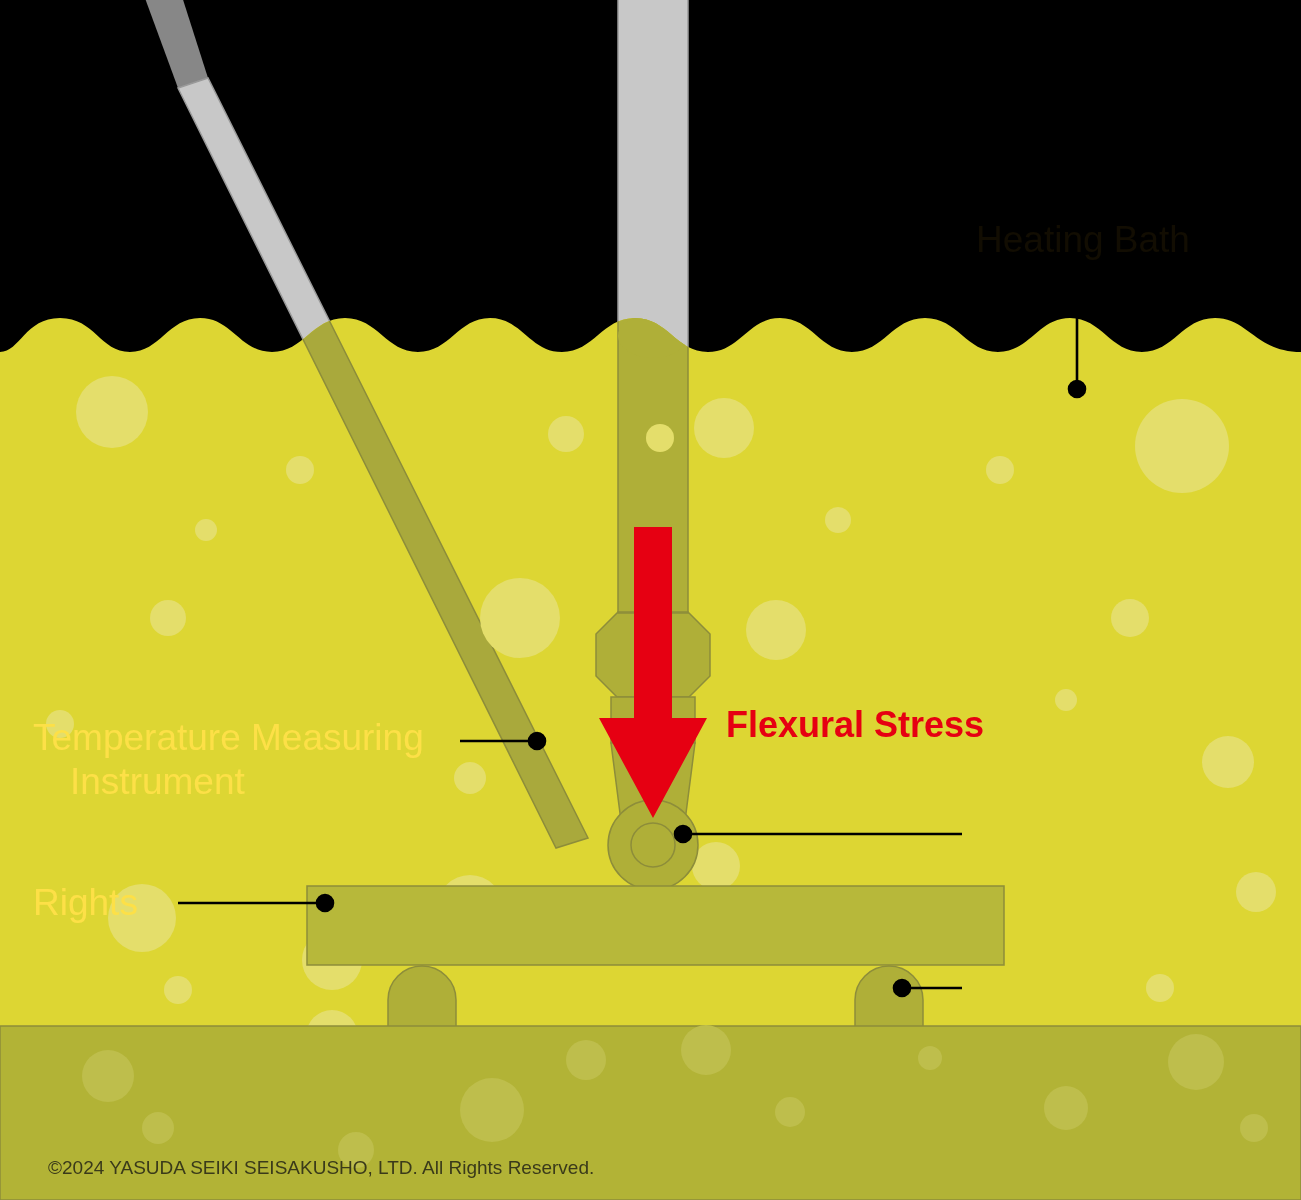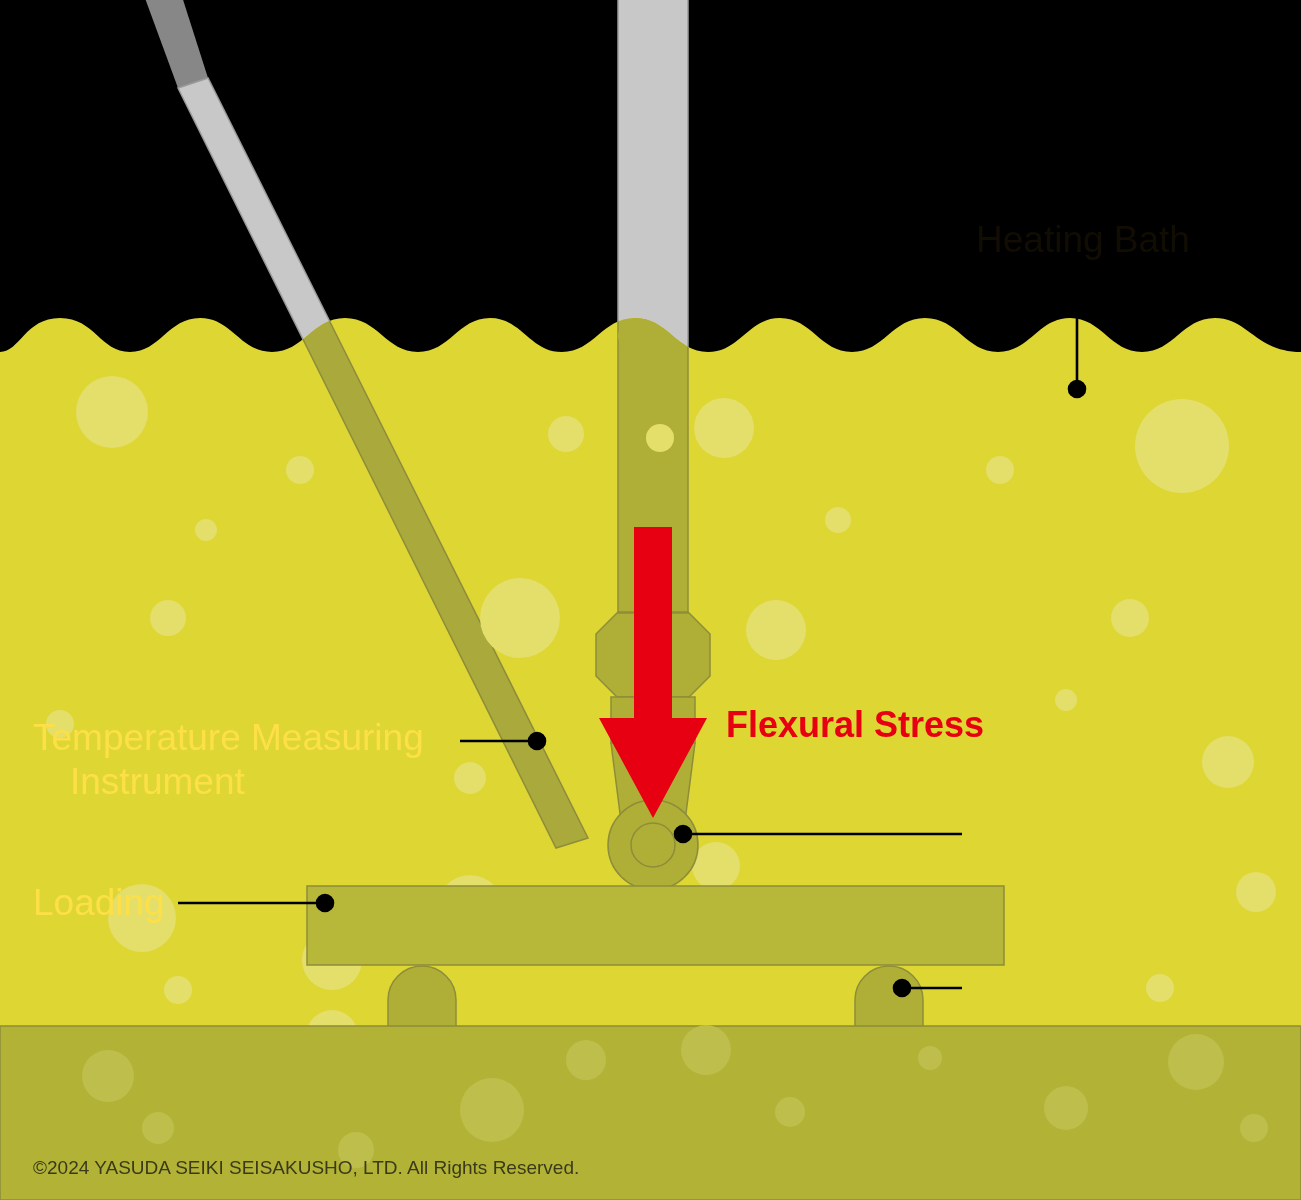--- a/index.html
+++ b/index.html
@@ -2,21 +2,21 @@
 <html><head>
 <meta charset="utf-8">
 <style>
   html,body{margin:0;padding:0;background:#000;}
   #stage{position:relative;width:1301px;height:1200px;background:#000;overflow:hidden;
          font-family:"Liberation Sans",sans-serif;}
   #stage svg{position:absolute;top:0;left:0;}
   .lbl{position:absolute;color:#fde047;font-size:37px;line-height:44px;white-space:pre;}
   .lbl-dark{color:#120d02;}
   .lbl-red{color:#E60012;font-weight:bold;font-size:36px;}
-  .copy{position:absolute;font-size:19px;color:#3a3a1a;}
+  .copy{position:absolute;font-size:19px;color:#3a3a1a;margin-left:15px;}
 </style>
 </head>
 <body>
 
 <div id="stage">
 
   <svg width="1301" height="1200" viewBox="0 0 1301 1200">
     <defs>
       <clipPath id="bathclip">
         <path d="M0,352 C20,352 25,318 60,318 C95,318 100,352 130,352
@@ -136,18 +136,18 @@
   </svg>
 
   <div class="lbl lbl-dark" style="left:976px;top:218px;">Heating Bath</div>
 
   <div class="lbl lbl-red" style="left:726px;top:703px;">Flexural Stress</div>
 
   <div class="lbl" style="left:33px;top:716px;">Temperature Measuring</div>
   <div class="lbl" style="left:35px;top:760px;margin-left:35px;">Instrument</div>
 
 
-  <div class="lbl" style="left:33px;top:881px;">Loading</div>
+  <div class="lbl" style="left:33px;top:881px;">Rights</div>
 
 
   <div class="copy" style="left:33px;top:1157px;">©2024 YASUDA SEIKI SEISAKUSHO, LTD. All Rights Reserved.</div>
 
 </div>
 
 </body></html>

